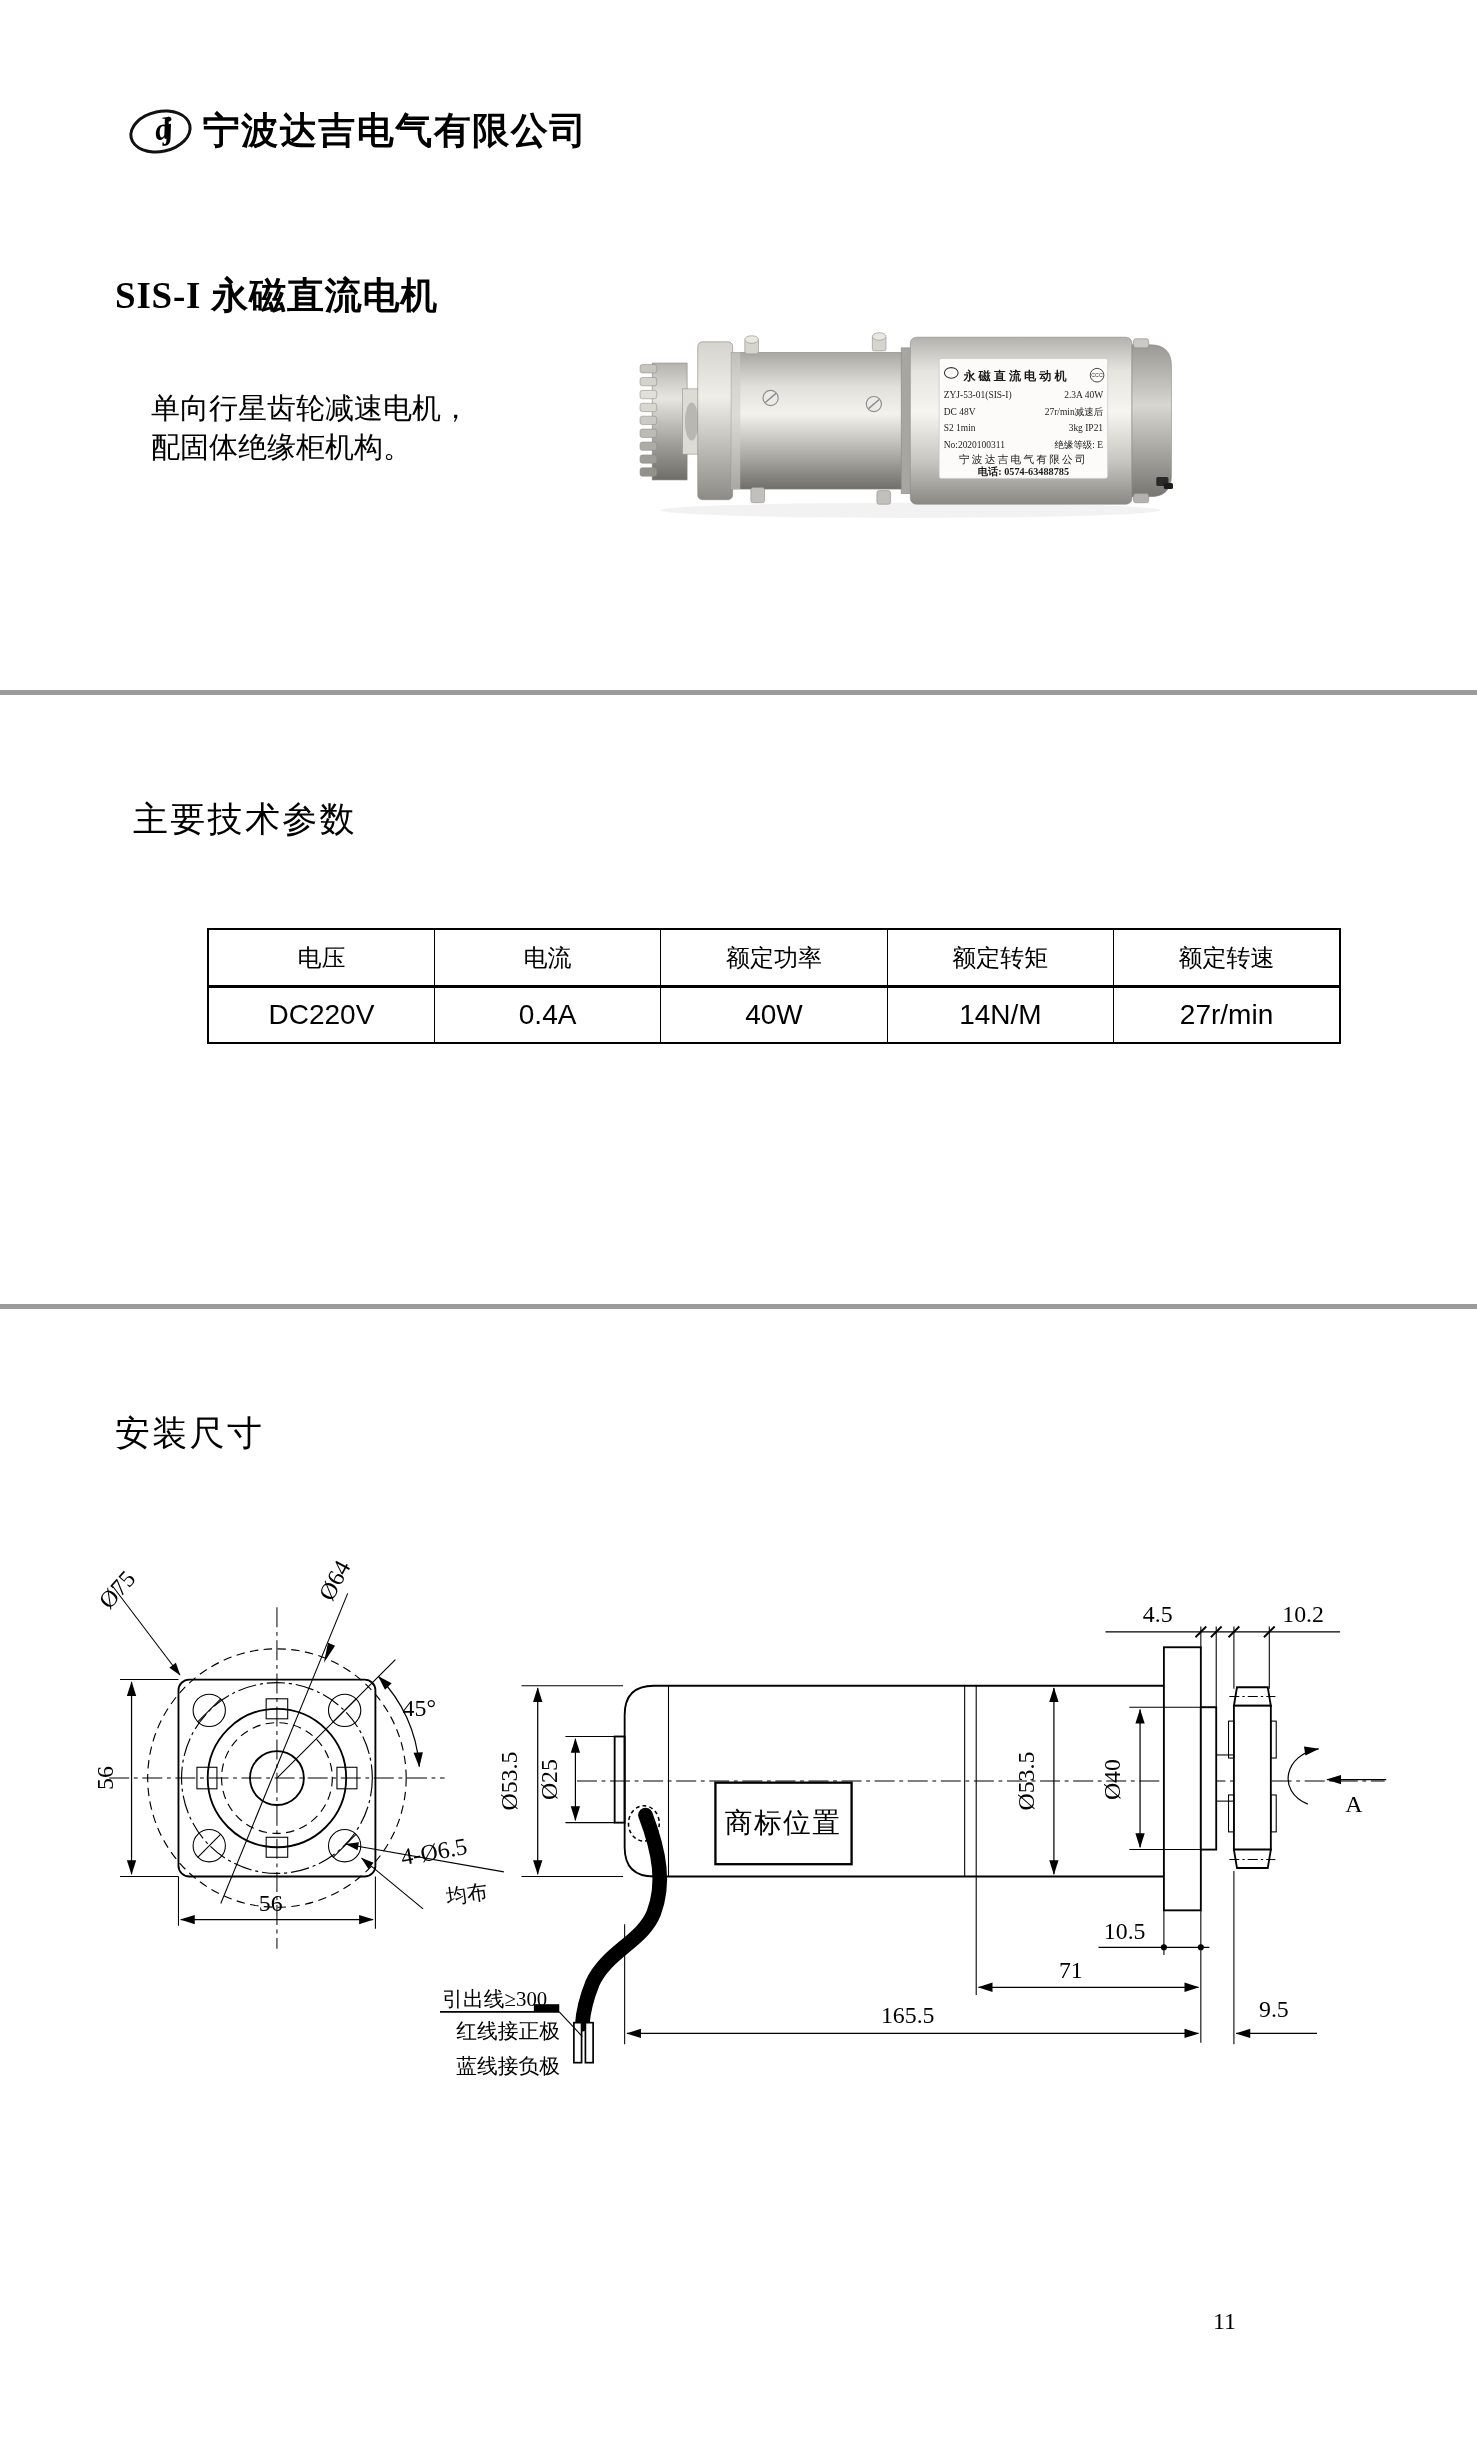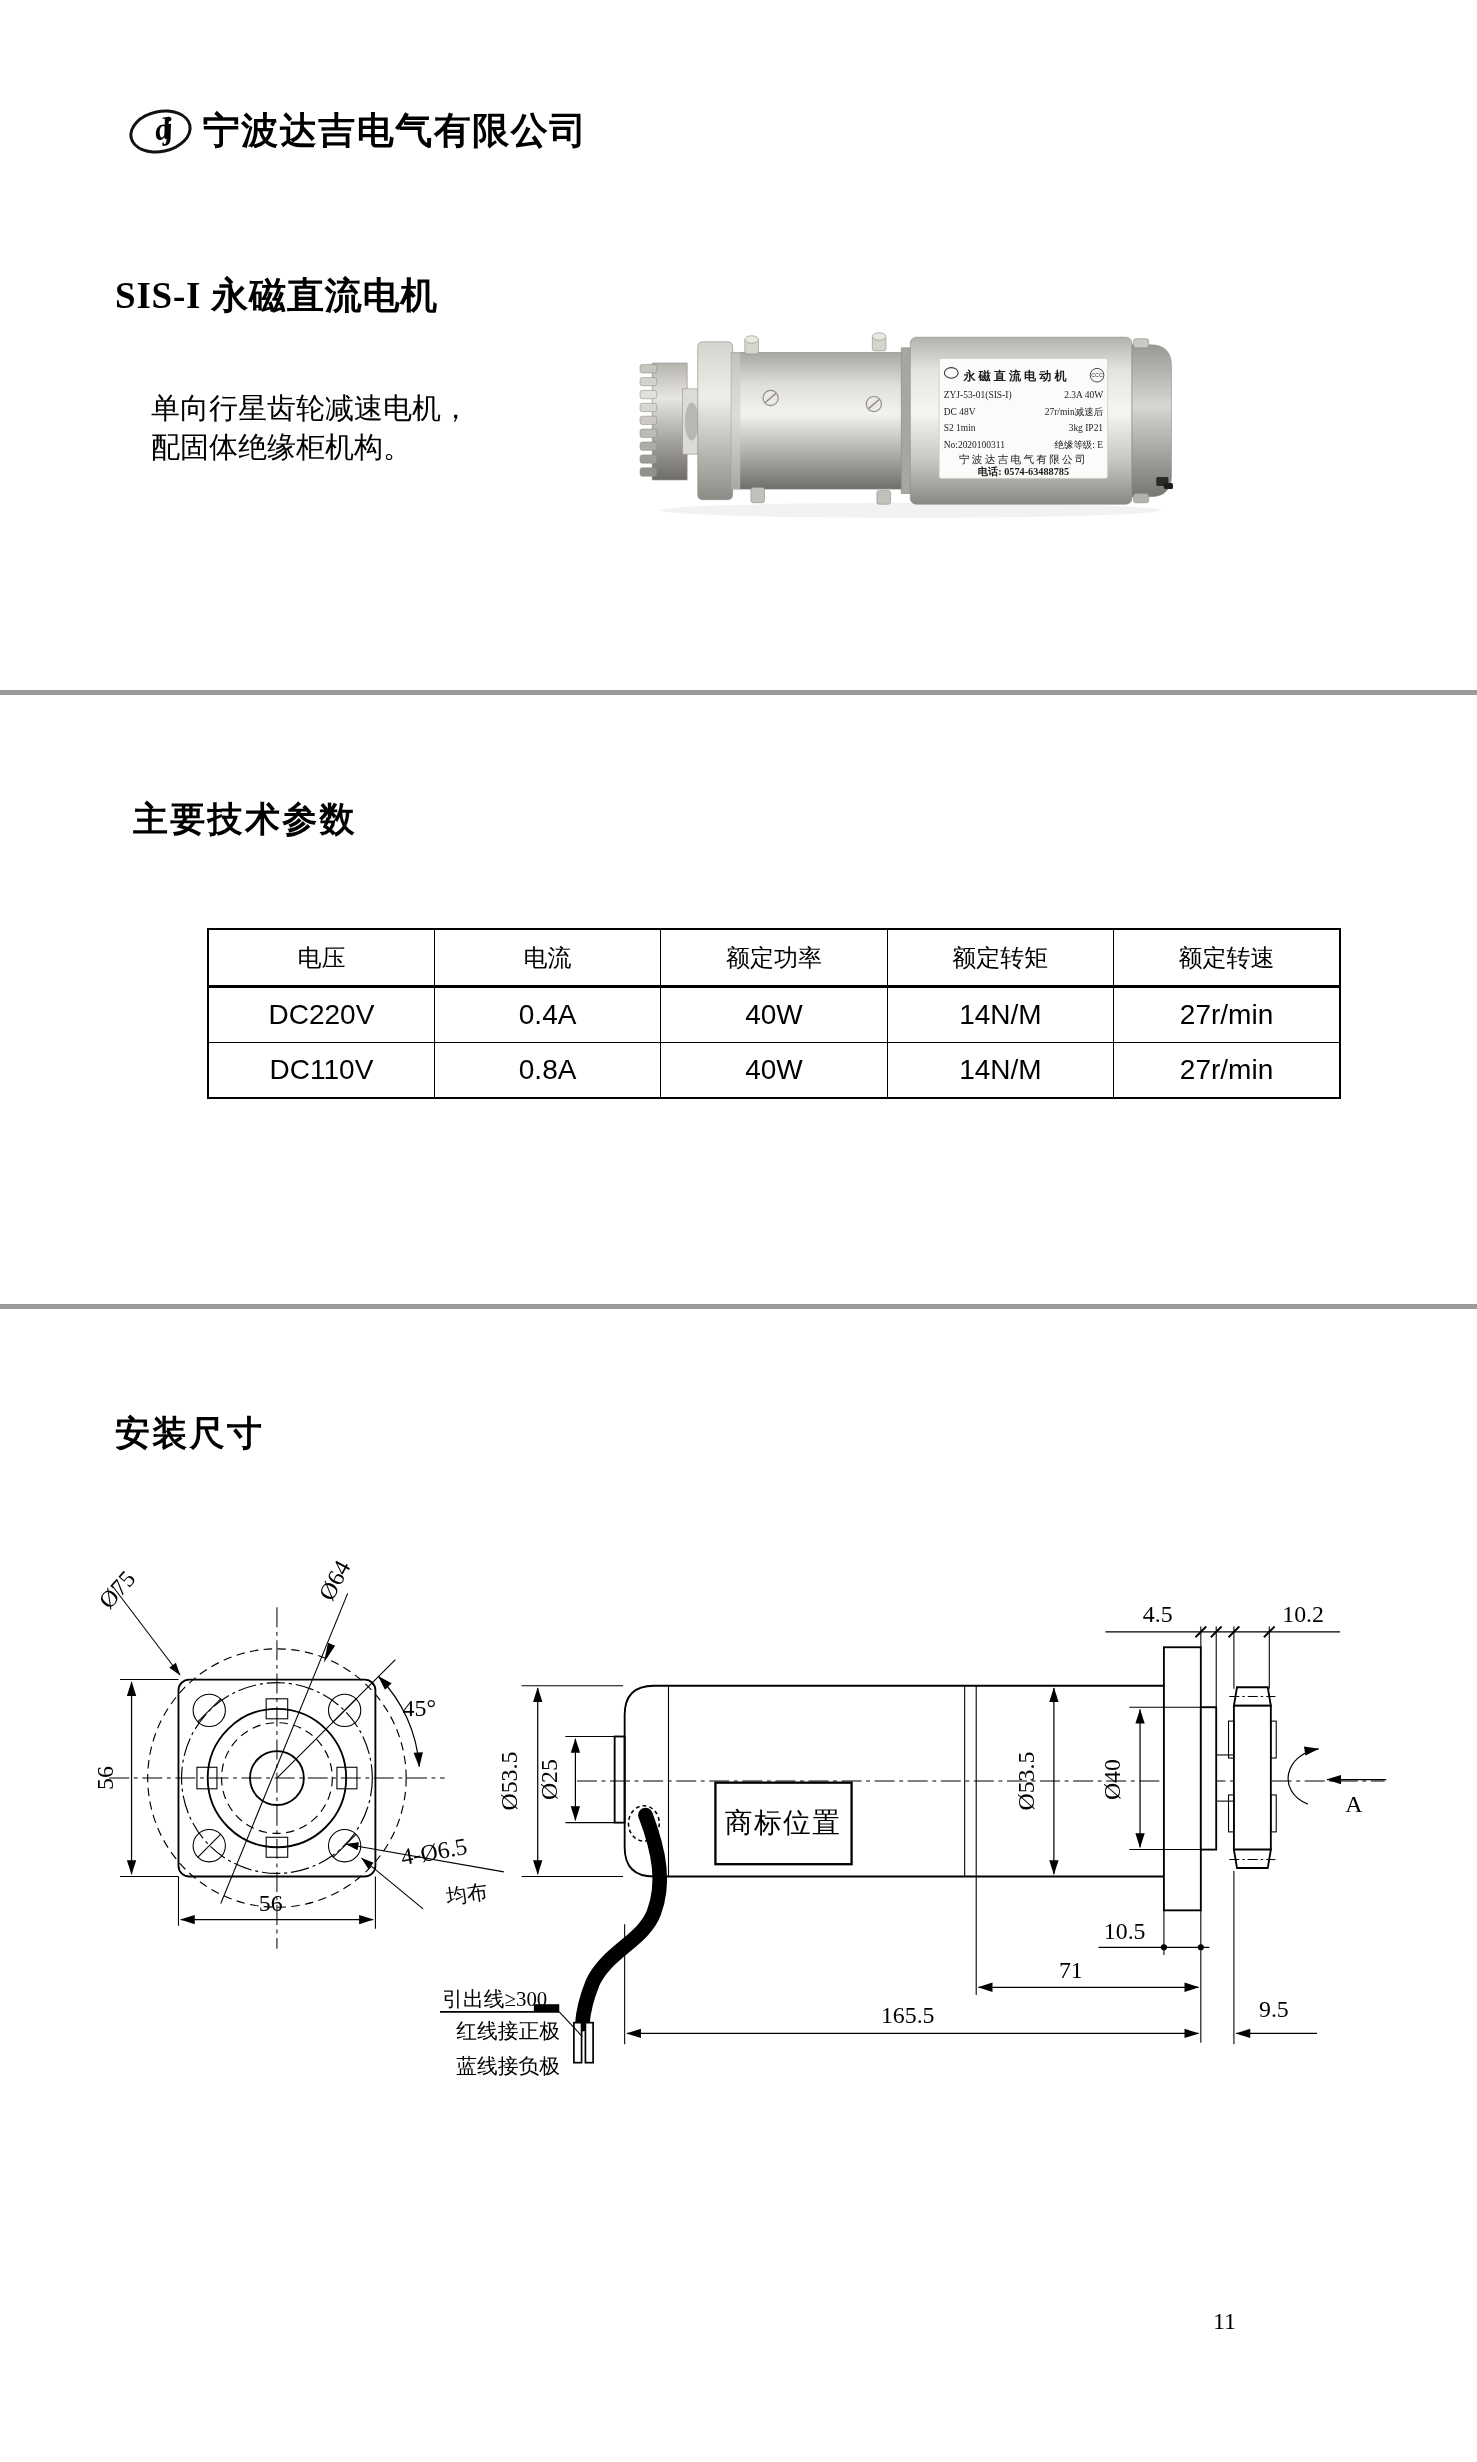--- a/index.html
+++ b/index.html
@@ -16,21 +16,21 @@
 
   
   .prod-title{position:absolute;left:115px;top:271px;font-size:37px;font-weight:600;letter-spacing:0.8px;white-space:nowrap;}
   .prod-desc{position:absolute;left:151px;top:389px;font-size:29px;line-height:39px;}
 
   .photo{position:absolute;left:637px;top:319px;}
 
   .divider{position:absolute;left:0;width:1477px;height:5.4px;background:#9b9b9b;}
   .div1{top:690px;} .div2{top:1304px;}
 
-  .sec-h{position:absolute;font-size:35px;font-weight:700;letter-spacing:2.3px;white-space:nowrap;}
+  .sec-h{position:absolute;font-size:35px;font-weight:400;letter-spacing:2.3px;white-space:nowrap;}
   .sec-specs{left:133px;top:796px;}
   .sec-install{left:115px;top:1410px;}
 
   
   table.specs{position:absolute;left:207px;top:928px;width:1134px;border-collapse:collapse;
               border:2.3px solid #000;table-layout:fixed;}
   table.specs th, table.specs td{border:1.5px solid #000;text-align:center;padding:0;}
   table.specs th{height:55px;font-size:24px;font-weight:normal;font-family:"Liberation Serif",serif;
                  border-bottom:3.8px solid #000;}
   table.specs td{height:54px;font-size:28px;font-family:"Liberation Sans","DejaVu Sans",sans-serif;}
@@ -190,27 +190,20 @@
       </tr>
     </thead>
     <tbody>
       <tr>
         <td>DC220V</td>
         <td>0.4A</td>
         <td>40W</td>
         <td>14N/M</td>
         <td>27r/min</td>
       </tr>
-      <tr>
-        <td>DC110V</td>
-        <td>0.8A</td>
-        <td>40W</td>
-        <td>14N/M</td>
-        <td>27r/min</td>
-      </tr>
     </tbody>
   </table>
 
   <div class="divider div2"></div>
 
   <div class="sec-h sec-install">安装尺寸</div>
 
   <svg class="drawing" width="1477" height="585" viewBox="0 0 1920 760">
     <defs>
       <marker id="arr" viewBox="0 0 12 8" markerWidth="13" markerHeight="9" refX="11" refY="4" orient="auto-start-reverse">

